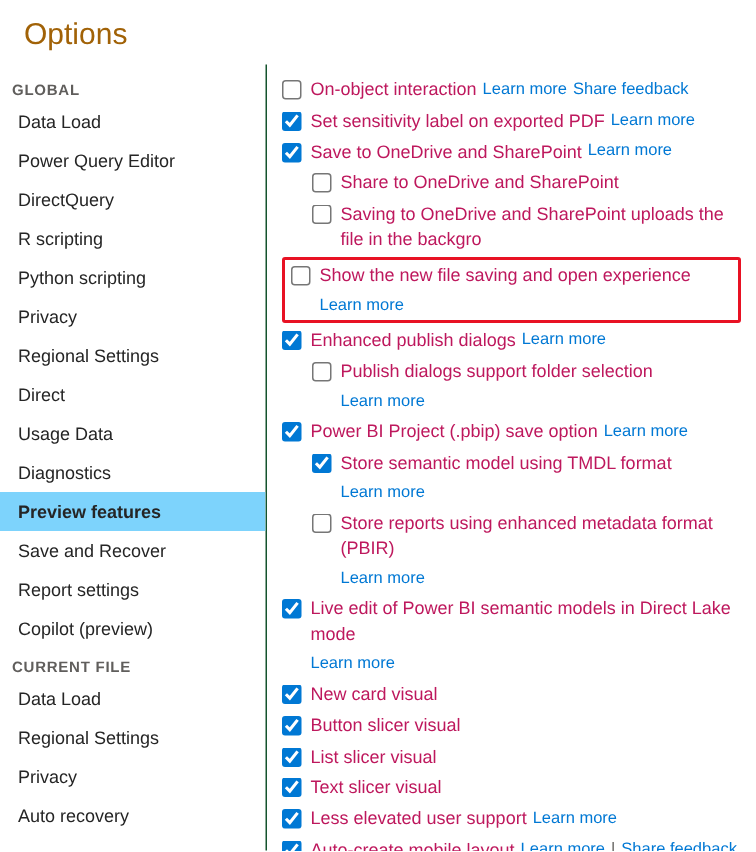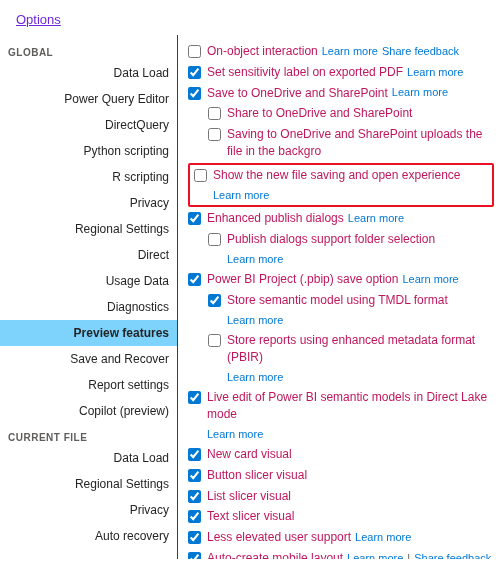--- a/index.html
+++ b/index.html
@@ -6,25 +6,24 @@
     body {
       font-family: 'Segoe UI', Arial, sans-serif;
       font-size: 12px;
       color: #252525;
       background: #fff;
       width: 504px;
       min-height: 568px;
       overflow-x: hidden;
     }
     .page-title {
-      font-size: 13px;
+      font-size: 20px;
       font-weight: 400;
       padding: 12px 16px 8px 16px;
-      color: #6d28d9;
-      text-decoration: underline;
+      color: #a16207;
     }
     .container {
       display: flex;
       height: calc(568px - 44px);
     }
     .sidebar {
       width: 178px;
       min-width: 178px;
       border-right: 1px solid #14532d;
       overflow-y: auto;
@@ -36,21 +35,20 @@
       color: #605e5c;
       padding: 8px 8px 2px 8px;
       letter-spacing: 0.5px;
     }
     .sidebar-item {
       padding: 4px 8px 4px 12px;
       cursor: pointer;
       color: #252525;
       font-size: 12px;
       line-height: 1.5;
-      text-align: right;
     }
     .sidebar-item.active {
       background: #7dd3fc;
       font-weight: 600;
     }
     .main {
       flex: 1;
       overflow-y: auto;
       padding: 6px 10px;
     }
@@ -104,22 +102,22 @@
 
 <div class="page-title">Options</div>
 
 <div class="container">
   <div class="sidebar">
     <div class="sidebar-section-label">GLOBAL</div>
     <div id="sidebar-global-items">
         <div class="sidebar-item">Data Load</div>
         <div class="sidebar-item">Power Query Editor</div>
         <div class="sidebar-item">DirectQuery</div>
+        <div class="sidebar-item">R scripting</div>
         <div class="sidebar-item">Python scripting</div>
-        <div class="sidebar-item">R scripting</div>
         <div class="sidebar-item">Privacy</div>
         <div class="sidebar-item">Regional Settings</div>
         <div class="sidebar-item">Direct</div>
         <div class="sidebar-item">Usage Data</div>
         <div class="sidebar-item">Diagnostics</div>
         <div class="sidebar-item active">Preview features</div>
         <div class="sidebar-item">Save and Recover</div>
         <div class="sidebar-item">Report settings</div>
         <div class="sidebar-item">Copilot (preview)</div>
       </div>

